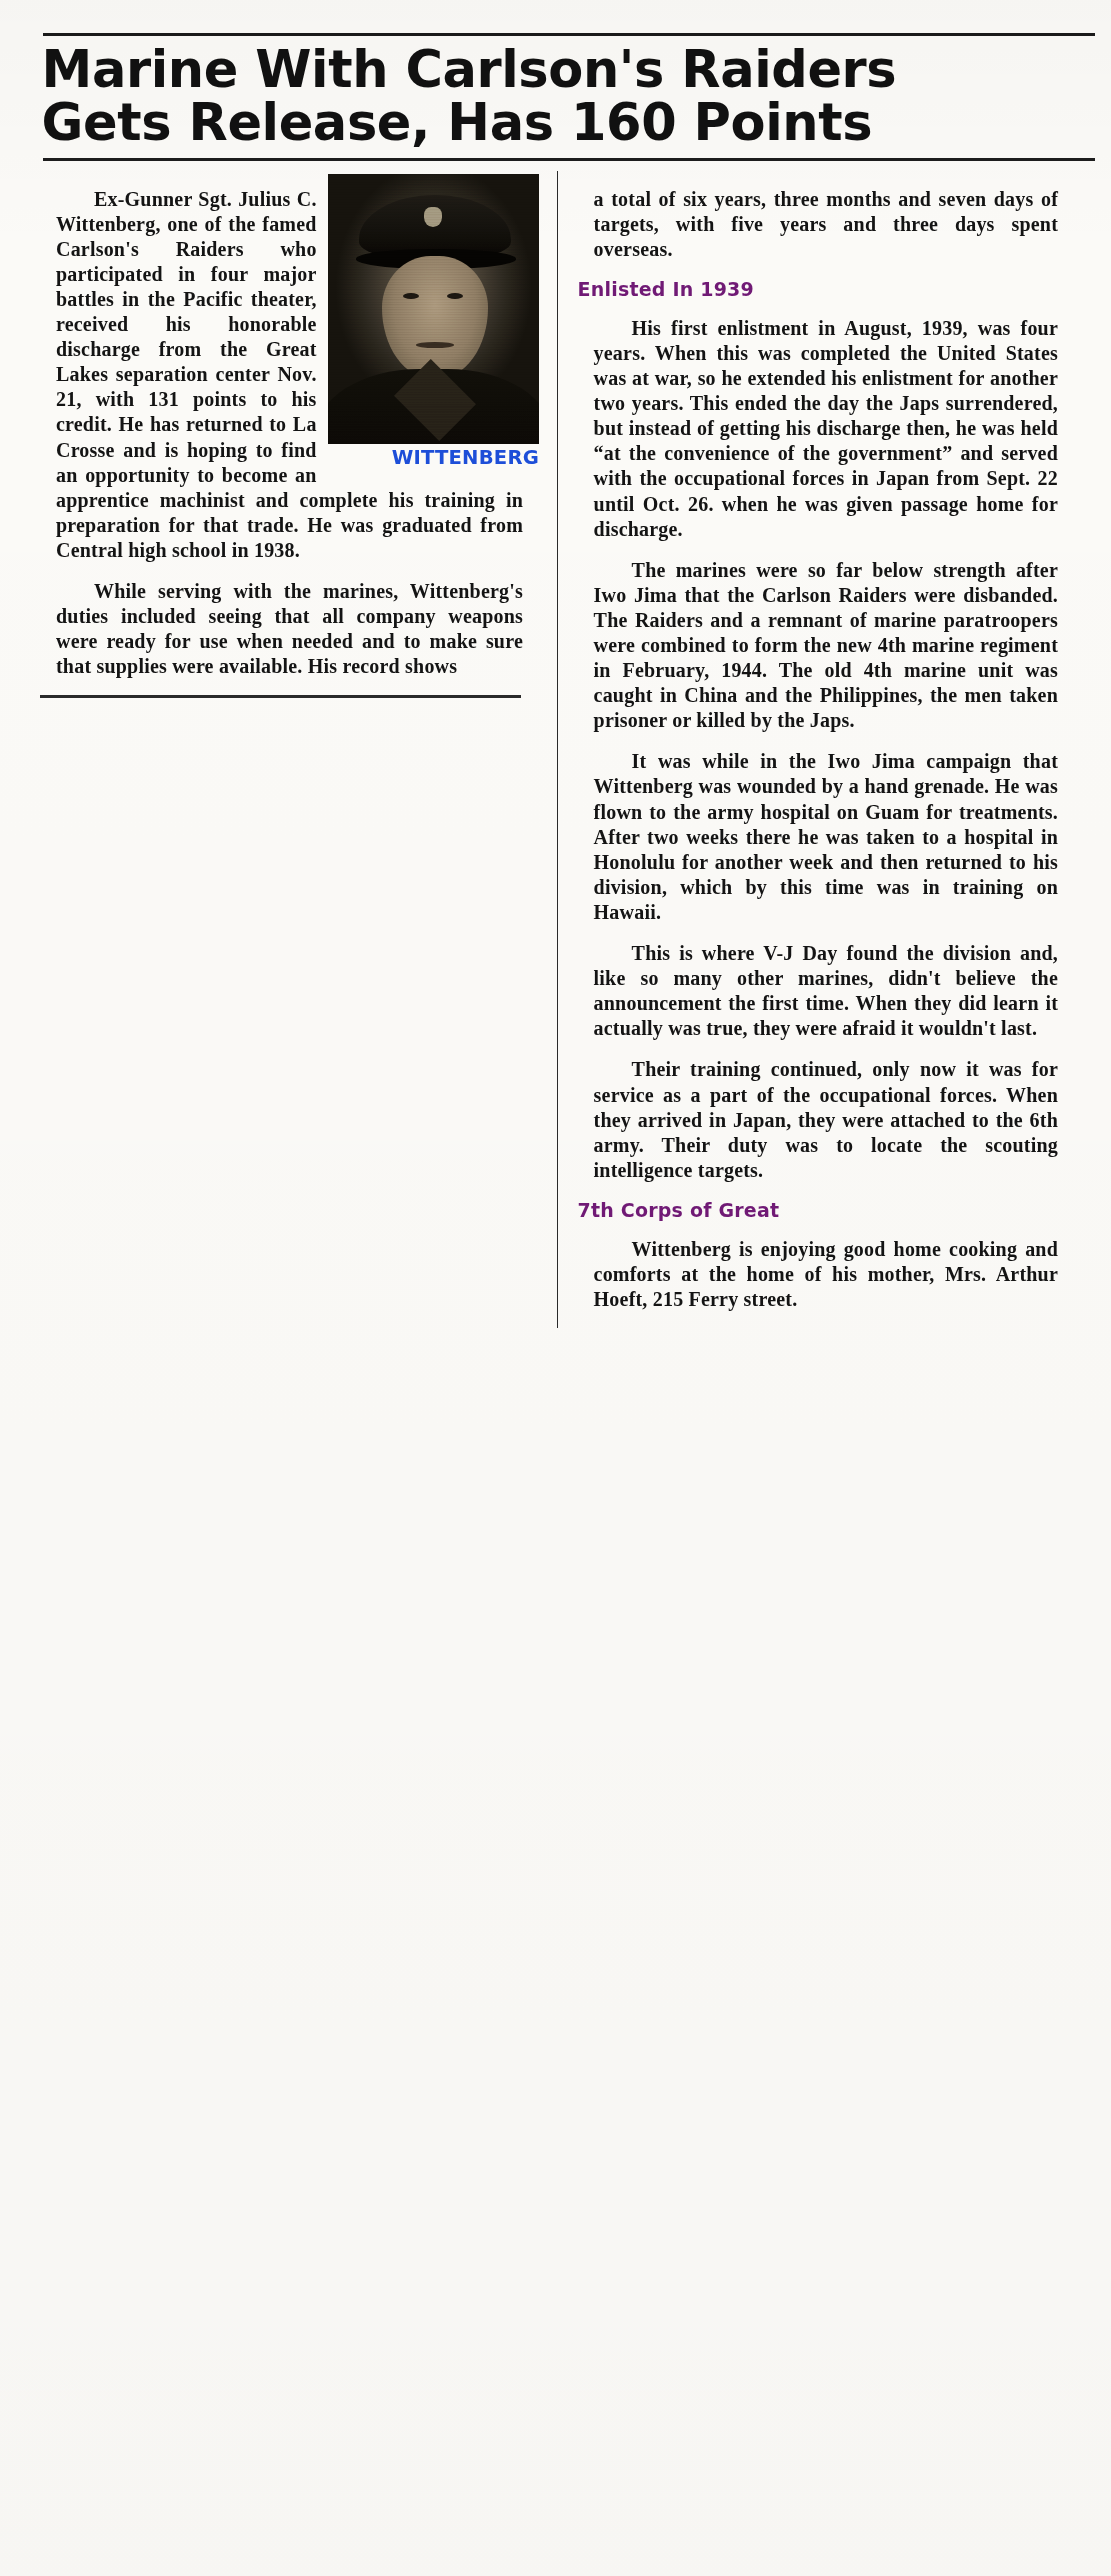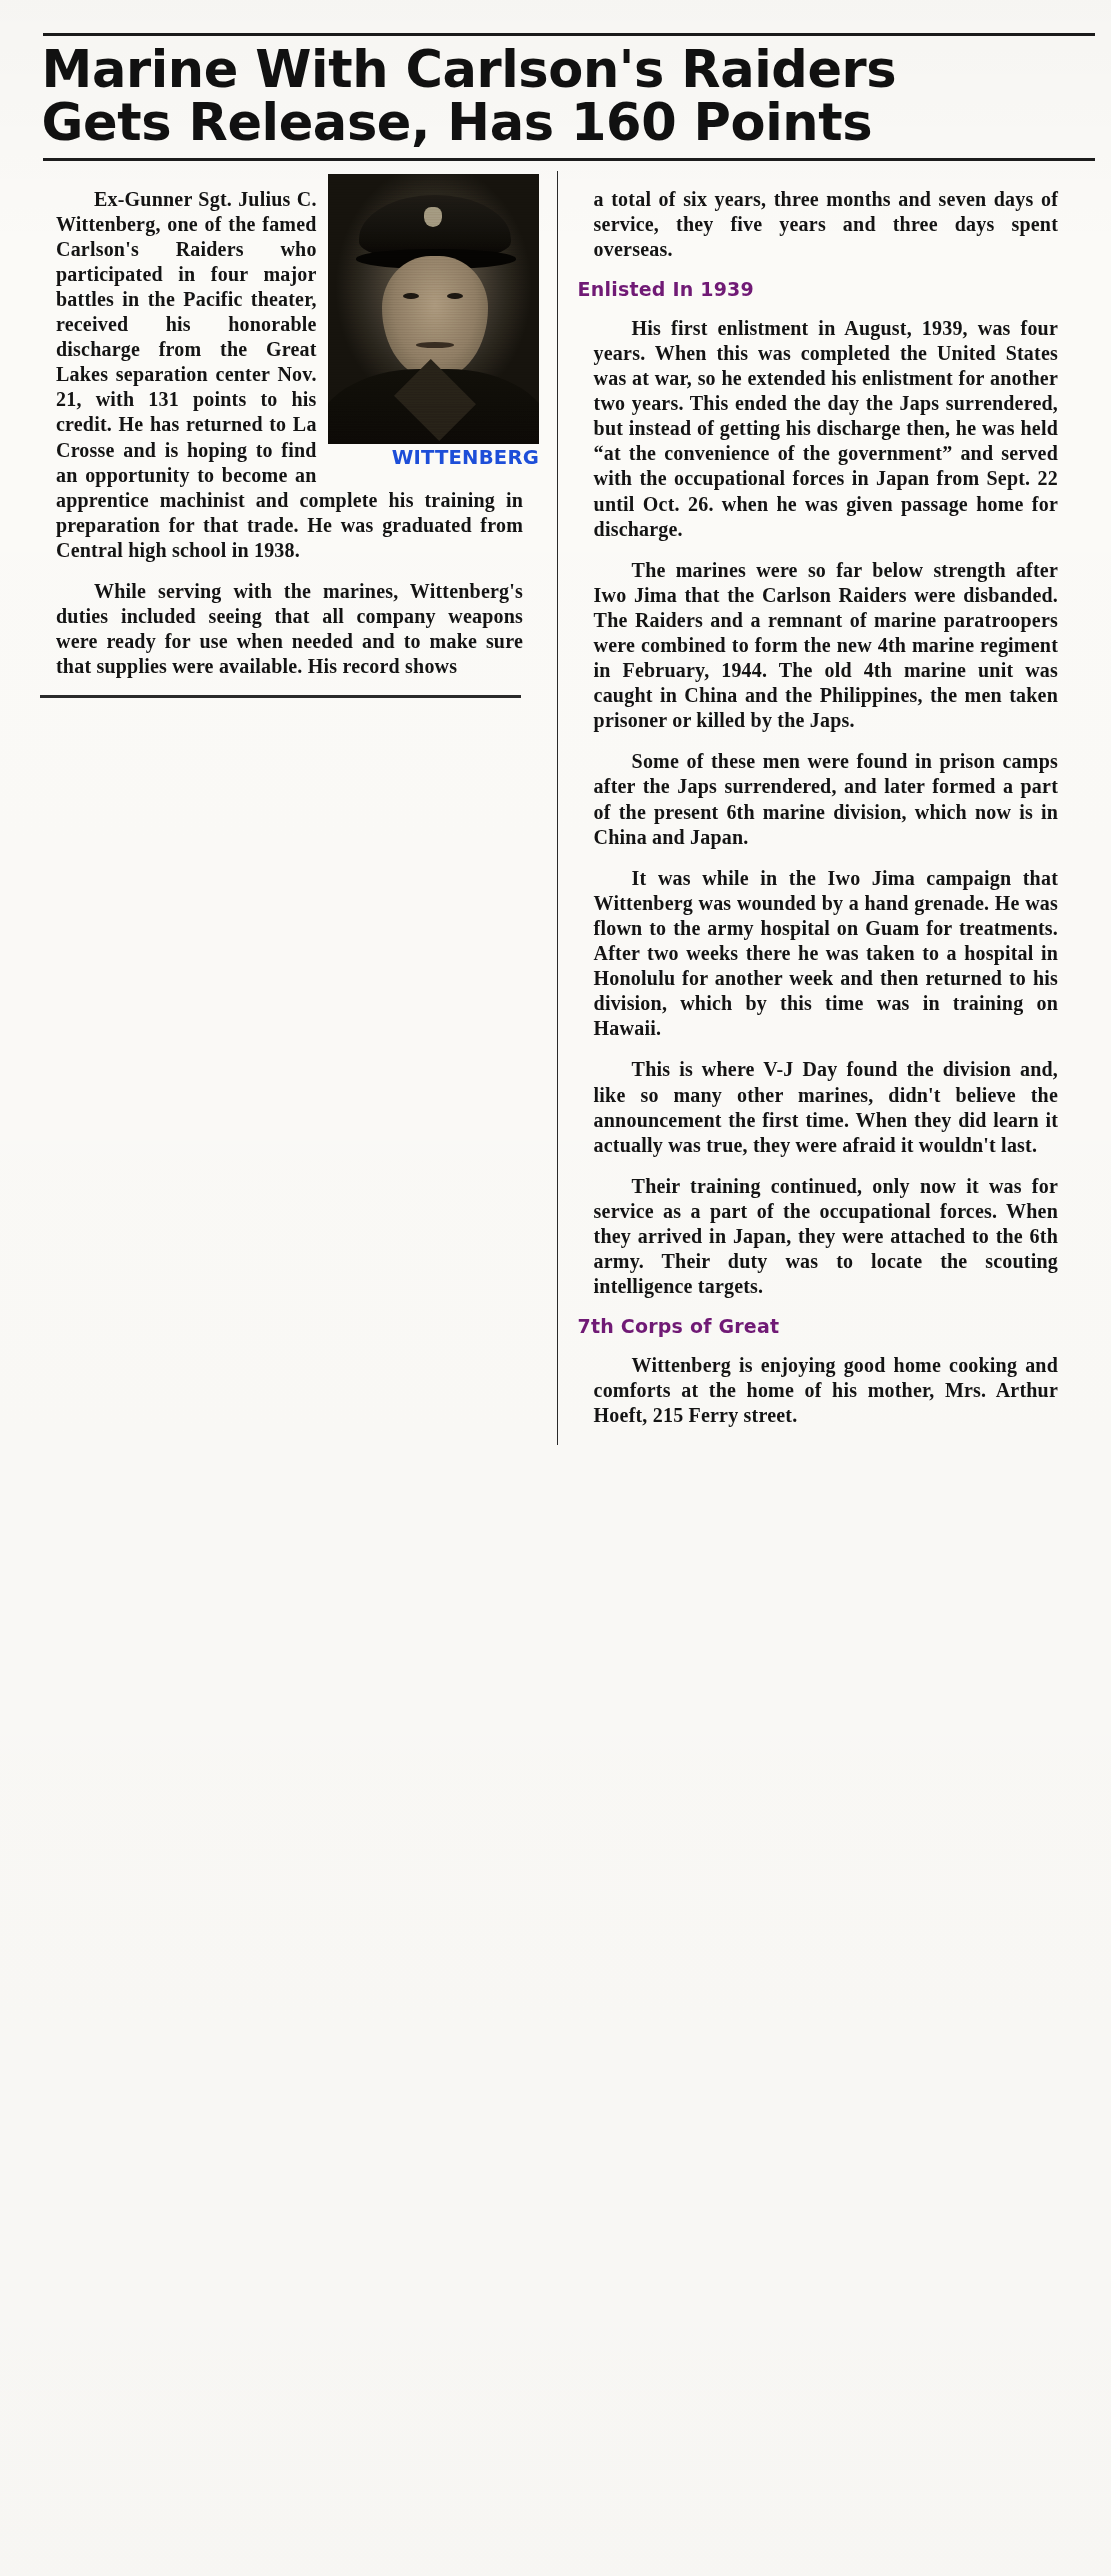--- a/index.html
+++ b/index.html
@@ -258,26 +258,25 @@
           <div class="caption">WITTENBERG</div>
         </div>
 
         <p class="indent">Ex-Gunner Sgt. Julius C. Wittenberg, one of the famed Carlson's Raiders who participated in four major battles in the Pacific theater, received his honorable discharge from the Great Lakes separation center Nov. 21, with 131 points to his credit. He has returned to La Crosse and is hoping to find an opportunity to become an apprentice machinist and complete his training in preparation for that trade. He was graduated from Central high school in 1938.</p>
         <p class="indent">While serving with the marines, Wittenberg's duties included seeing that all company weapons were ready for use when needed and to make sure that supplies were available. His record shows</p>
 
         <div class="left-bottom-rule"></div>
       </div>
 
       <div class="col col-right">
-        <p>a total of six years, three months and seven days of service, they five years and three days spent overseas.</p>
+        <p>a total of six years, three months and seven days of targets, with five years and three days spent overseas.</p>
 
         <div class="subhead">Enlisted In 1939</div>
         <p class="indent">His first enlistment in August, 1939, was four years. When this was completed the United States was at war, so he extended his enlistment for another two years. This ended the day the Japs surrendered, but instead of getting his discharge then, he was held “at the convenience of the government” and served with the occupational forces in Japan from Sept. 22 until Oct. 26. when he was given passage home for discharge.</p>
         <p class="indent">The marines were so far below strength after Iwo Jima that the Carlson Raiders were disbanded. The Raiders and a remnant of marine paratroopers were combined to form the new 4th marine regiment in February, 1944. The old 4th marine unit was caught in China and the Philippines, the men taken prisoner or killed by the Japs.</p>
-        <p class="indent">Some of these men were found in prison camps after the Japs surrendered, and later formed a part of the present 6th marine division, which now is in China and Japan.</p>
         <p class="indent">It was while in the Iwo Jima campaign that Wittenberg was wounded by a hand grenade. He was flown to the army hospital on Guam for treatments. After two weeks there he was taken to a hospital in Honolulu for another week and then returned to his division, which by this time was in training on Hawaii.</p>
         <p class="indent">This is where V-J Day found the division and, like so many other marines, didn't believe the announcement the first time. When they did learn it actually was true, they were afraid it wouldn't last.</p>
         <p class="indent">Their training continued, only now it was for service as a part of the occupational forces. When they arrived in Japan, they were attached to the 6th army. Their duty was to locate the scouting intelligence targets.</p>
 
         <div class="subhead">7th Corps of Great</div>
         <p class="indent">Wittenberg is enjoying good home cooking and comforts at the home of his mother, Mrs. Arthur Hoeft, 215 Ferry street.</p>
       </div>
 
     </div>
   </div>

